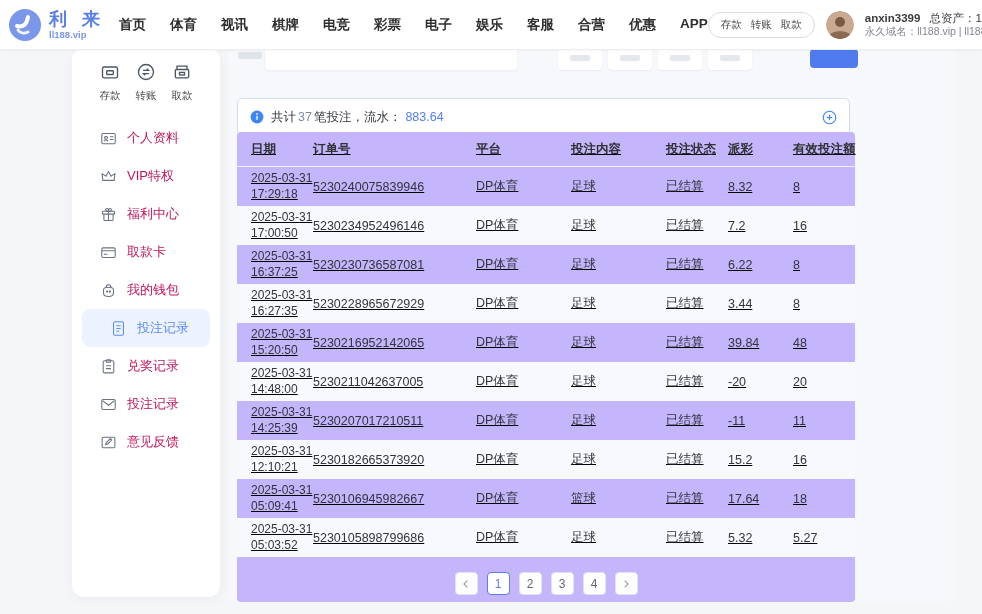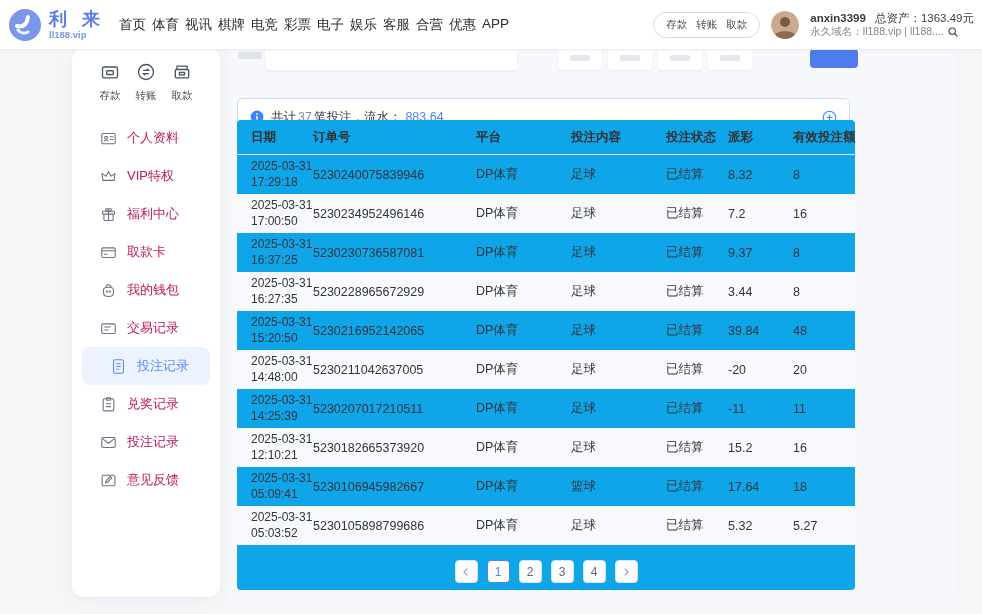--- a/index.html
+++ b/index.html
@@ -7,21 +7,21 @@
   .frame{position:relative;width:982px;height:614px;overflow:hidden;background:#f5f6f8;}
 
   
   .header{position:absolute;top:0;left:0;right:0;height:50px;background:#fff;
     border-bottom:1px solid #ededf0;box-shadow:0 1px 3px rgba(0,0,0,.04);
     z-index:20;display:flex;align-items:center;padding:0 8px;box-sizing:border-box;}
   .logo{display:flex;align-items:center;gap:7px;cursor:pointer;}
   .logo-txt{display:flex;flex-direction:column;line-height:1;}
   .logo-title{font-size:18px;font-weight:bold;color:#5c7fe6;letter-spacing:5px;white-space:nowrap;}
   .logo-domain{font-size:9.5px;color:#7b96e8;margin-top:2px;font-weight:bold;}
-  .main-nav{display:flex;gap:6px;margin-left:14px;font-size:13.5px;color:#2e2e2e;white-space:nowrap;}
+  .main-nav{display:flex;gap:24px;margin-left:14px;font-size:13.5px;color:#2e2e2e;white-space:nowrap;font-weight:bold;}
   .nav-item{cursor:pointer;padding:3px 0;}
   .hdr-right{margin-left:auto;display:flex;align-items:center;gap:11px;}
   .wallet-pill{display:flex;gap:9px;border:1px solid #d9dbe0;border-radius:15px;
     padding:5px 12px;font-size:10.5px;color:#4a4a4a;white-space:nowrap;}
   .pill-item{cursor:pointer;}
   .avatar{width:28px;height:28px;border-radius:50%;overflow:hidden;flex:none;cursor:pointer;}
   .user-info{display:flex;flex-direction:column;line-height:1.25;}
   .ui-line1{font-size:11.5px;color:#3c3c3c;display:flex;gap:9px;align-items:baseline;white-space:nowrap;}
   .ui-name{font-weight:bold;}
   .ui-line2{font-size:10.5px;color:#808590;display:flex;align-items:center;gap:3px;white-space:nowrap;}
@@ -56,21 +56,21 @@
 
   
   .summary-bar{position:absolute;left:9px;top:62px;width:613px;height:38px;background:#fff;
     border:1px solid #cfdcf3;border-radius:5px;display:flex;align-items:center;gap:7px;
     padding:0 12px;box-sizing:border-box;font-size:12.5px;color:#33363d;}
   .sum-count{color:#7d8aa3;margin:0 2px;}
   .sum-turnover{color:#517ff0;margin-left:4px;}
   .expand{margin-left:auto;display:flex;cursor:pointer;}
 
   
-  .table-block{position:absolute;left:9px;top:84px;width:618px;height:470px;background:#0ea5e9;border-radius:4px;}
+  .table-block{position:absolute;left:9px;top:96px;width:618px;height:470px;background:#c4b5fd;border-radius:4px;text-decoration:underline;}
   .t-head,.t-row{display:grid;grid-template-columns:62px 163px 95px 95px 62px 65px 1fr;
     padding:0 14px;align-items:center;white-space:nowrap;}
   .t-head{height:34px;font-size:12.5px;font-weight:bold;color:#303133;border-bottom:1px solid #f2f3f6;}
   .t-row{height:39px;font-size:12.5px;color:#32353c;}
   .t-body .t-row:nth-child(even){background:#f7f9fc;}
   .date-cell{line-height:1.3;font-size:12px;}
 
   
   .pagination{position:absolute;left:0;right:0;top:440px;display:flex;justify-content:center;gap:9px;}
   .pg{min-width:23px;height:23px;border:1px solid #dfe3ea;border-radius:4px;background:#fff;
@@ -220,29 +220,20 @@
       <div class="menu-item">
         <span class="mi">
             <svg width="17" height="17" viewBox="0 0 24 24" fill="none" stroke="currentColor" stroke-width="1.5">
               <path d="M8.5 7.5a3.5 3.5 0 0 1 7 0"></path>
               <path d="M5 11c0-2 3-3.5 7-3.5s7 1.5 7 3.5v4.5c0 3-3 5-7 5s-7-2-7-5z"></path>
               <circle cx="10" cy="13.5" r=".8" fill="currentColor"></circle>
               <circle cx="14" cy="13.5" r=".8" fill="currentColor"></circle>
             </svg>
           </span>
         <span>我的钱包</span>
-      </div>
-      <div class="menu-item">
-        <span class="mi">
-            <svg width="17" height="17" viewBox="0 0 24 24" fill="none" stroke="currentColor" stroke-width="1.5">
-              <rect x="2.5" y="5.5" width="19" height="13.5" rx="2"></rect>
-              <path d="M6 10h9M6 14h6"></path>
-            </svg>
-          </span>
-        <span>交易记录</span>
       </div>
       <div class="menu-item active">
         <span class="mi">
             <svg width="17" height="17" viewBox="0 0 24 24" fill="none" stroke="currentColor" stroke-width="1.5">
               <rect x="5" y="2.5" width="14" height="19" rx="2"></rect>
               <path d="M9 8h6M9 12h6M9 16h4"></path>
             </svg>
           </span>
         <span>投注记录</span>
       </div>
@@ -358,21 +349,21 @@
 
           <div class="t-row">
             <div class="date-cell">
               <div>2025-03-31</div>
               <div>16:37:25</div>
             </div>
             <div>5230230736587081</div>
             <div>DP体育</div>
             <div>足球</div>
             <div>已结算</div>
-            <div>9.37</div>
+            <div>6.22</div>
             <div>8</div>
           </div>
 
           <div class="t-row">
             <div class="date-cell">
               <div>2025-03-31</div>
               <div>16:27:35</div>
             </div>
             <div>5230228965672929</div>
             <div>DP体育</div>

